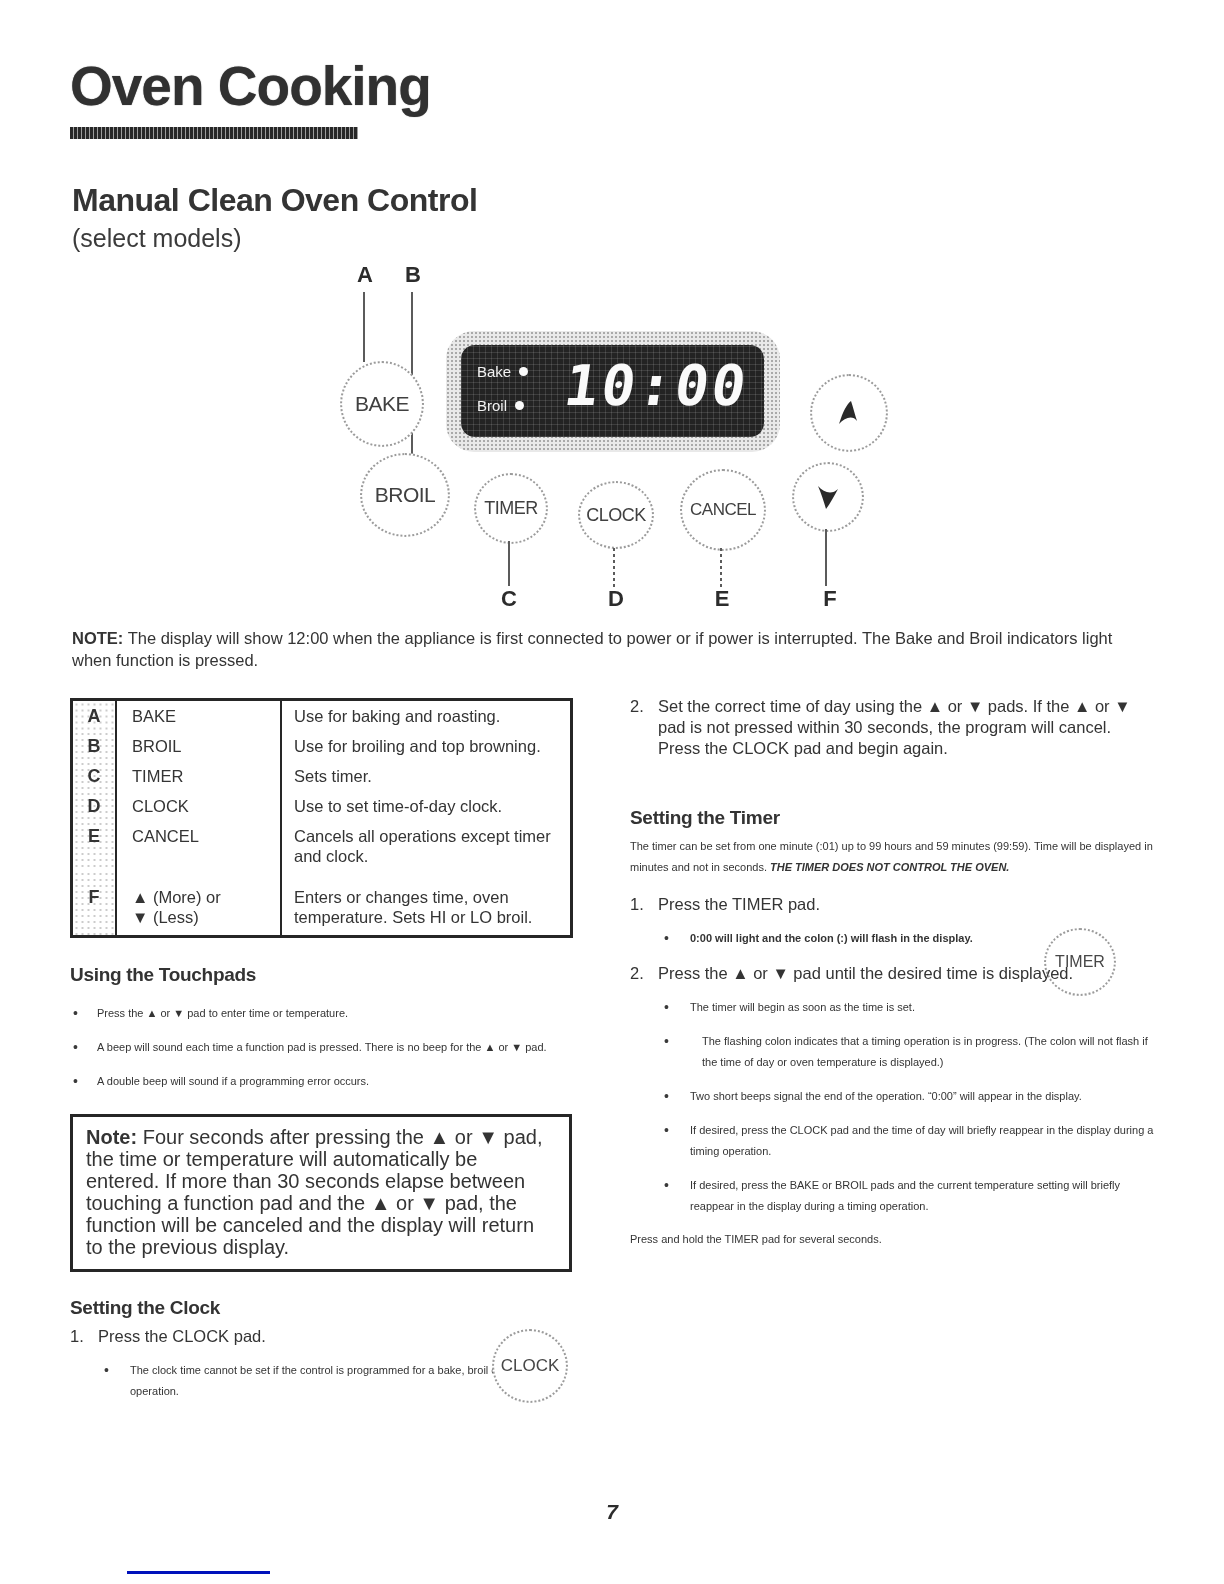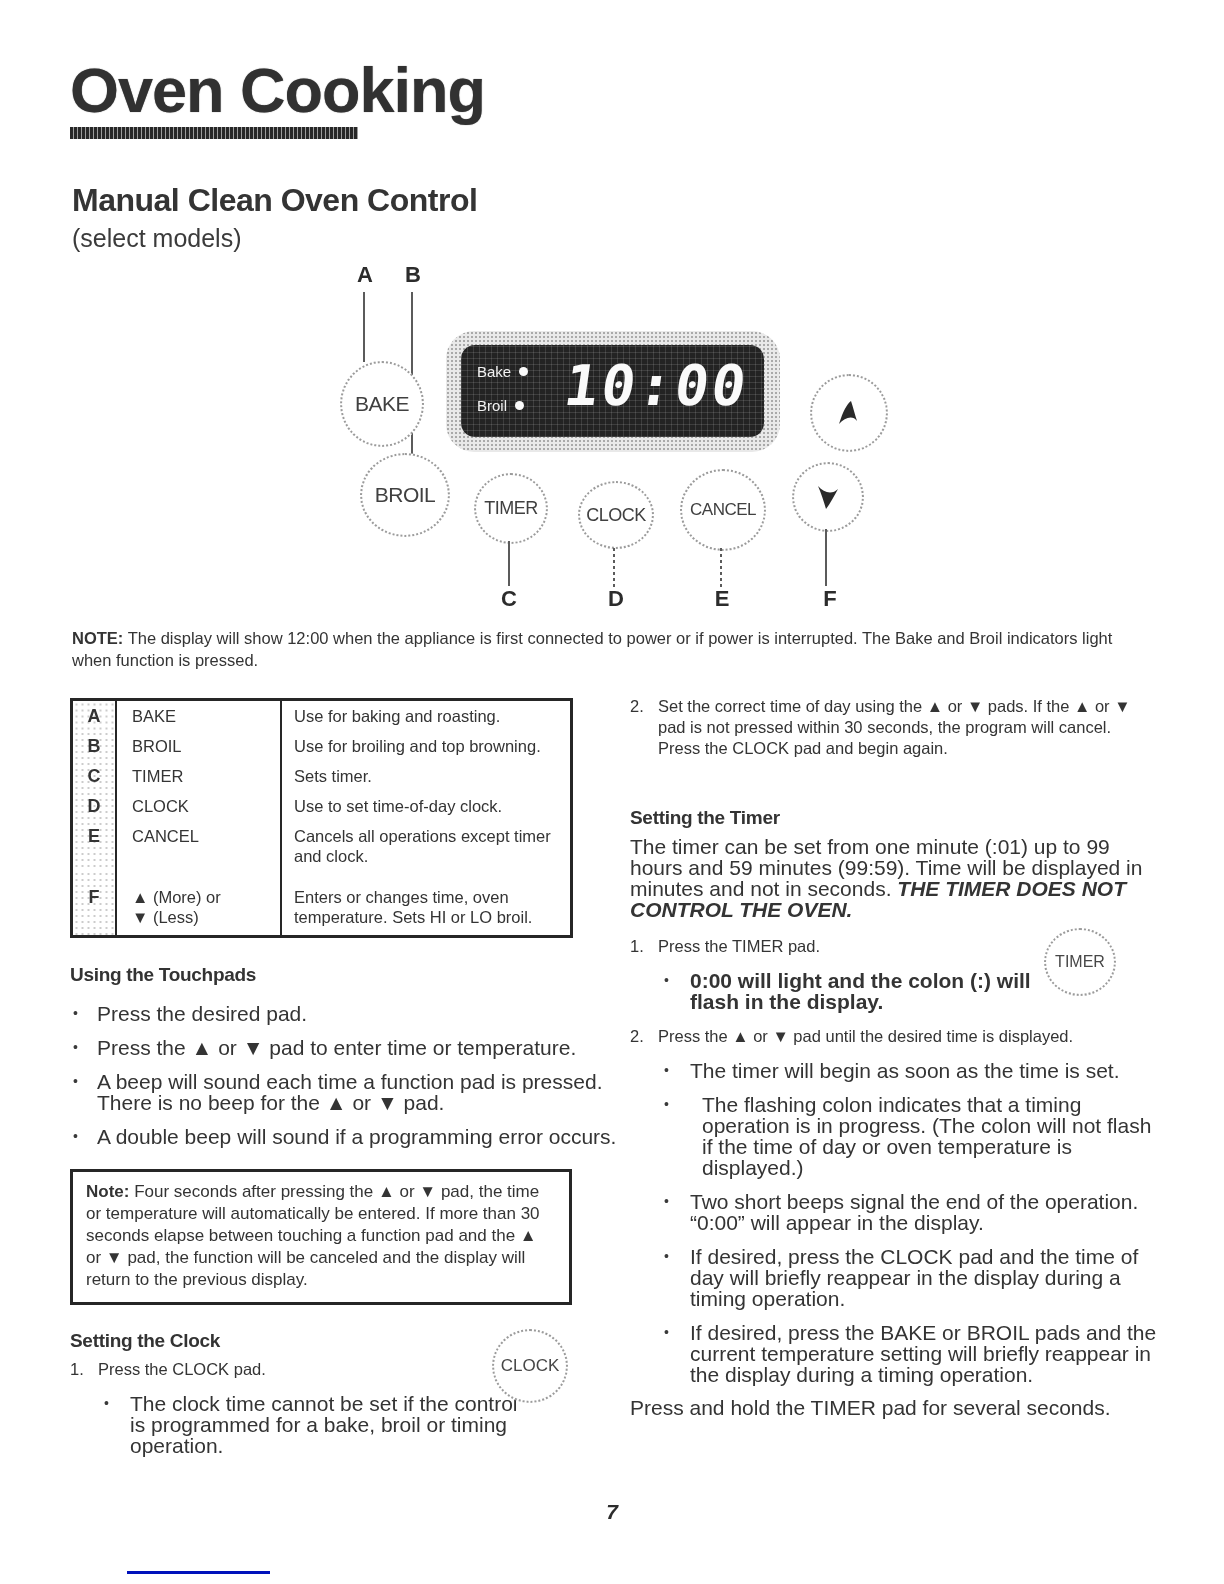--- a/index.html
+++ b/index.html
@@ -2,21 +2,21 @@
 <html><head>
 <meta charset="utf-8">
 <style>
   html,body { margin:0; padding:0; background:#fff; }
   .canvas {
     position:relative; width:1224px; height:1584px; background:#ffffff;
     font-family:"Liberation Sans", sans-serif; color:#2e2e2e; overflow:hidden;
   }
   
   .doc-title {
-    position:absolute; left:70px; top:54px; font-size:63px; font-weight:bold;
+    position:absolute; left:70px; top:54px; font-size:55px; font-weight:bold;
     color:#313131; letter-spacing:-1px; text-shadow:0 0 1px #6a6a6a;
   }
   .title-rule {
     position:absolute; left:70px; top:127px; width:288px; height:12px;
     background-image:repeating-linear-gradient(90deg,#272727 0 3px,#9d9d9d 3px 4px),
                      repeating-linear-gradient(0deg,#272727 0 2px,#8a8a8a 2px 3px);
   }
   .sec-heading { position:absolute; left:72px; top:182px; font-size:32px; font-weight:bold; color:#343434; letter-spacing:-0.5px; }
   .sec-subheading { position:absolute; left:72px; top:224px; font-size:25px; color:#3b3b3b; }
 
@@ -51,21 +51,21 @@
   }
   .arrow-svg { display:block; }
 
   
   .note-par { position:absolute; left:72px; top:628px; width:1078px; font-size:16.5px; line-height:21.5px; color:#343434; }
   .bold { font-weight:bold; }
 
   
   .col-left  { position:absolute; left:70px; top:698px; width:548px; }
   .col-right { position:absolute; left:630px; top:696px; width:528px; }
-  .body-text { font-size:21px; line-height:21px; color:#343434; }
+  .body-text { font-size:11px; line-height:21px; color:#343434; }
 
   
   .key-table { width:503px; border:3px solid #262626; border-collapse:collapse; }
   .key-table td { vertical-align:top; font-size:16.5px; line-height:20px; padding:5px 6px; color:#343434; }
   .key-table td.letter {
     width:30px; font-weight:bold; text-align:center; font-size:18px;
     border-right:2px solid #262626;
     background-image:radial-gradient(circle,rgba(110,110,110,0.35) 1px,transparent 1.3px);
     background-size:6px 6px;
   }
@@ -75,21 +75,21 @@
 
   .h3 { font-size:19px; font-weight:bold; color:#333333; letter-spacing:-0.3px; margin:0; }
   .h4 { font-size:22px; font-weight:bold; color:#333333; margin:0; }
 
   .bullets { display:flex; flex-direction:column; gap:13px; }
   .bullet { display:flex; }
   .bullet .dot { width:24px; flex:0 0 24px; color:#3a3a3a; font-size:14px; padding-left:3px; }
   .bullet .dot::before { content:"•"; }
   .bullet .txt { flex:1; }
 
-  .note-box { margin-top:22px; border:3px solid #262626; width:470px; padding:9px 13px 11px; font-size:17px; line-height:22px; color:#343434; }
+  .note-box { margin-top:22px; border:3px solid #262626; width:470px; padding:9px 13px 11px; font-size:20px; line-height:22px; color:#343434; }
 
   .step { display:flex; font-size:16.5px; line-height:21px; color:#343434; }
   .step .num { width:28px; flex:0 0 28px; }
   .sub-bullet { display:flex; margin-left:28px; }
   .sub-bullet .dot { width:26px; flex:0 0 26px; color:#3a3a3a; font-size:14px; padding-left:6px; }
   .sub-bullet .dot::before { content:"•"; }
 
   .emph { font-weight:bold; font-style:italic; }
 
   .aside-pad {
@@ -211,24 +211,20 @@
         <td class="desc">Enters or changes time, oven temperature.  Sets HI or LO broil.</td>
       </tr>
     </tbody>
       </table>
 
     <h3 class="h3" style="margin-top:26px;">Using the Touchpads</h3>
 
     <div class="bullets body-text" style="margin-top:17px; width:548px;">
       <div class="bullet">
           <span class="dot"></span>
-          <span class="txt">Press the desired pad.</span>
-        </div>
-      <div class="bullet">
-          <span class="dot"></span>
           <span class="txt">Press the ▲ or ▼ pad to enter time or temperature.</span>
         </div>
       <div class="bullet">
           <span class="dot"></span>
           <span class="txt">A beep will sound each time a function pad is pressed. There is no beep for the ▲ or ▼ pad.</span>
         </div>
       <div class="bullet">
           <span class="dot"></span>
           <span class="txt">A double beep will sound if a programming error occurs.</span>
         </div>

